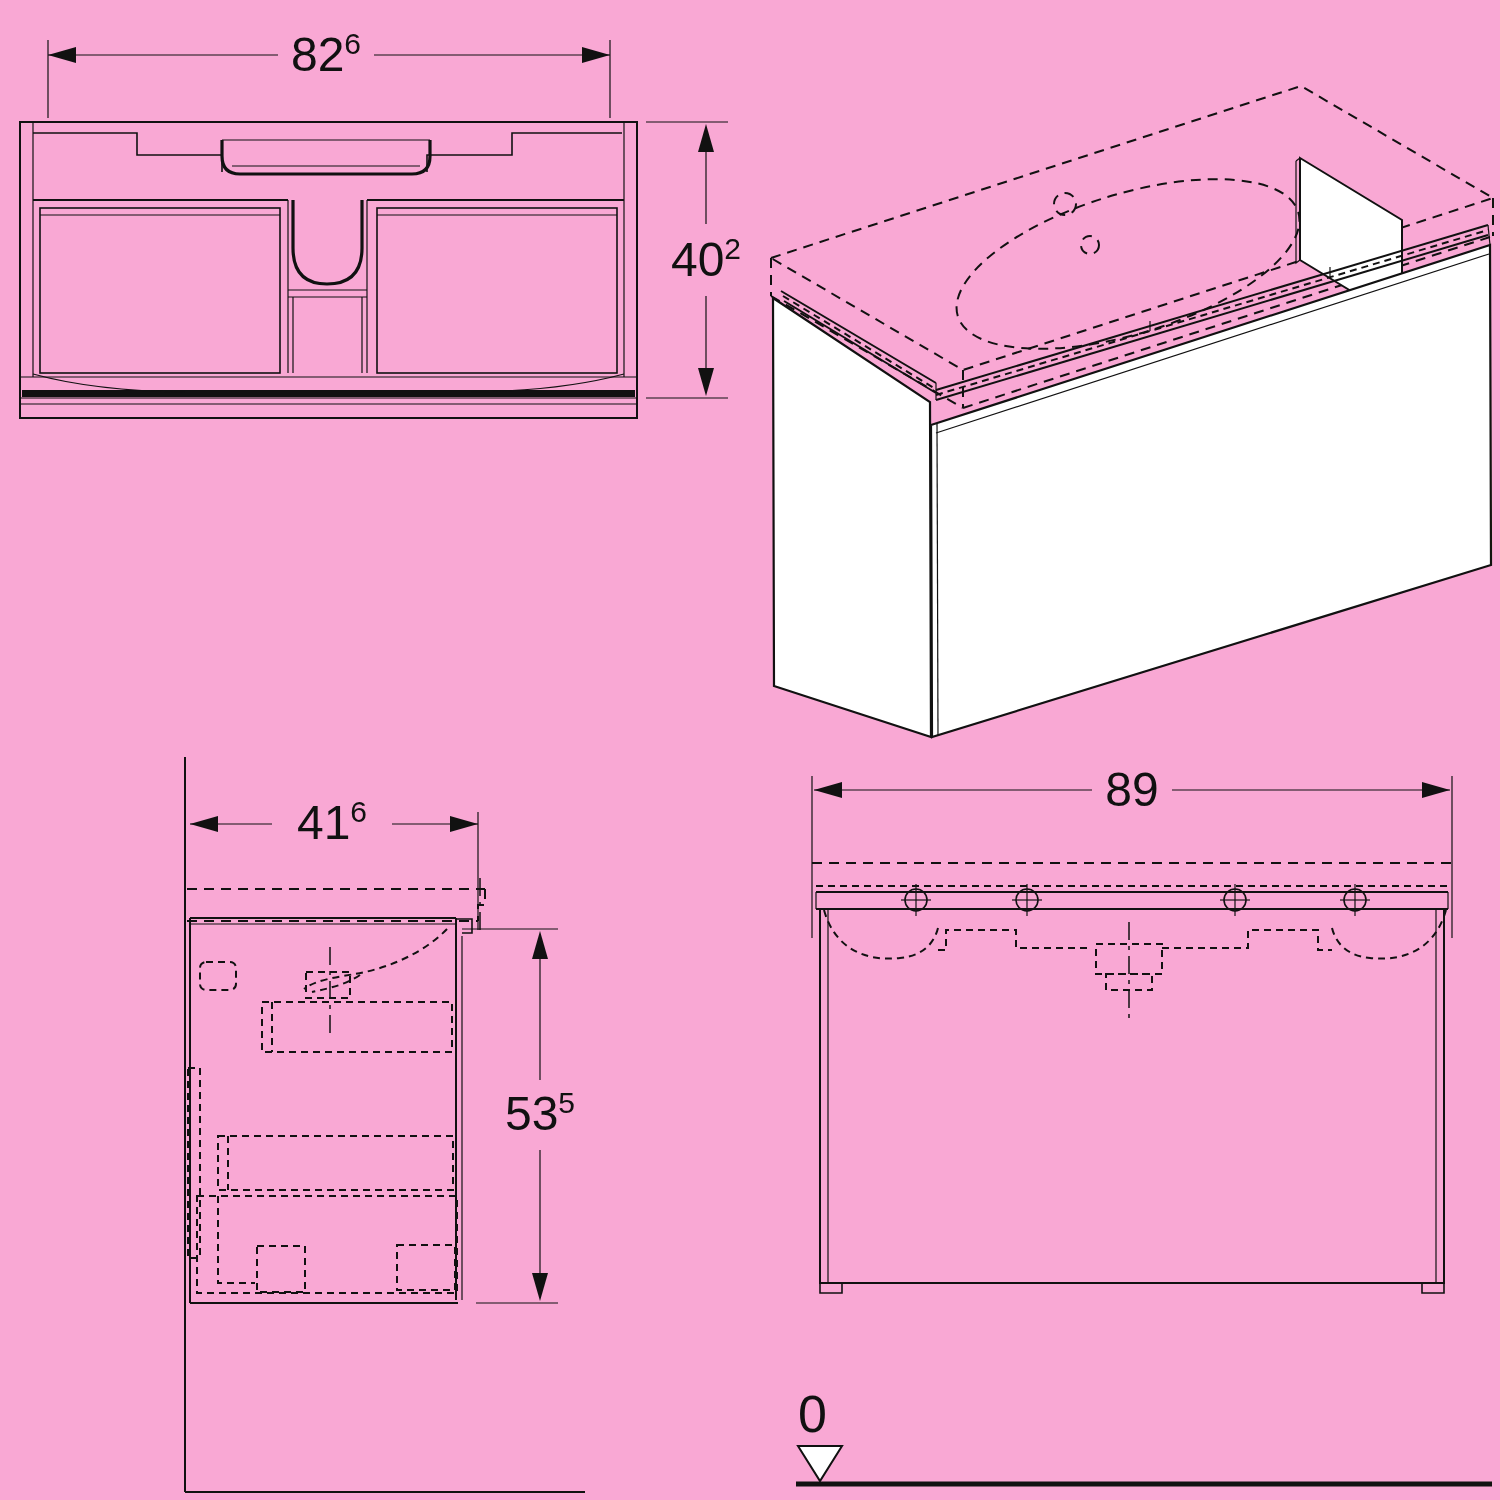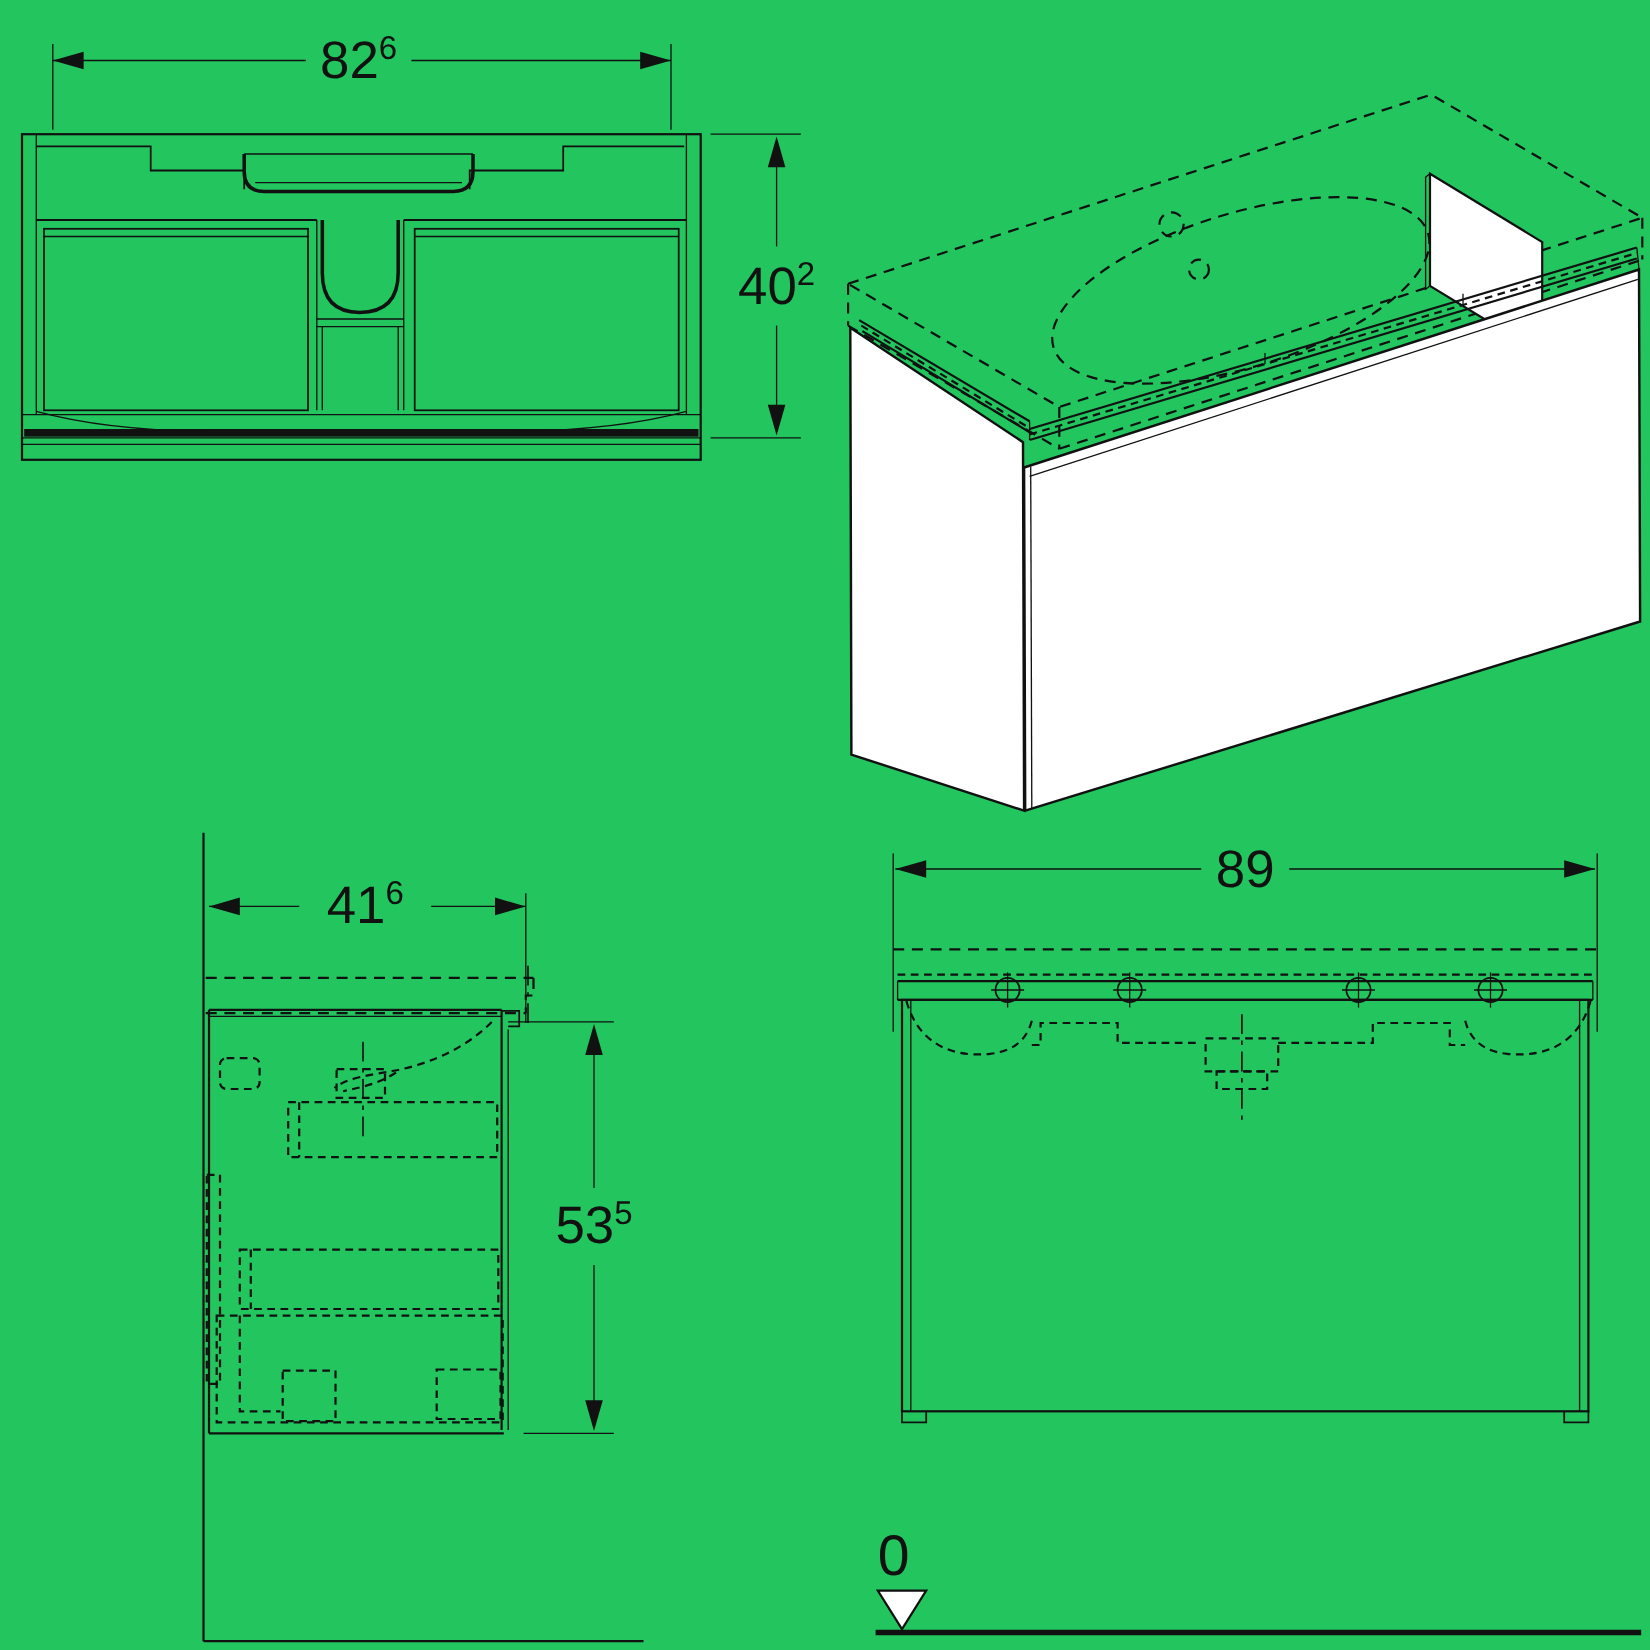--- a/index.html
+++ b/index.html
@@ -1,16 +1,16 @@
 <!DOCTYPE html>
 <html><head>
 <meta charset="utf-8">
 <style>
   html,body{margin:0;padding:0;background:#ffffff;}
-  .stage{position:relative;width:1500px;height:1500px;background:#22c55e;overflow:hidden;}
+  .stage{position:relative;width:1500px;height:1500px;background:#f9a8d4;overflow:hidden;}
   svg{position:absolute;left:0;top:0;}
   svg *{vector-effect:none;}
   .ln{stroke:#111;stroke-width:2;fill:none;stroke-linecap:butt;}
   .thin{stroke-width:1.2;}
   .med{stroke-width:1.6;}
   .thick{stroke-width:3.2;}
   .xthick{stroke-width:5;}
   .dash{stroke-dasharray:10 7;}
   .dash2{stroke-dasharray:7 5;}
   .cdot{stroke-dasharray:18 6 4 6;stroke-width:1.5;}

